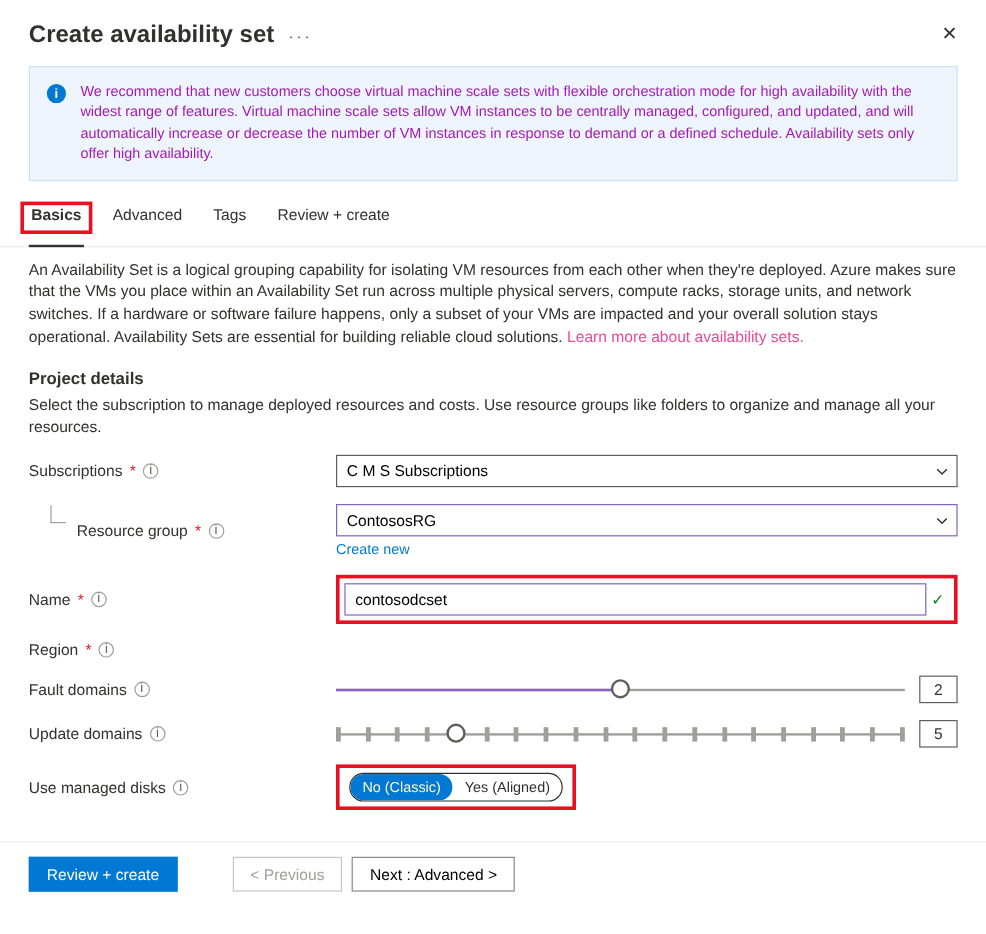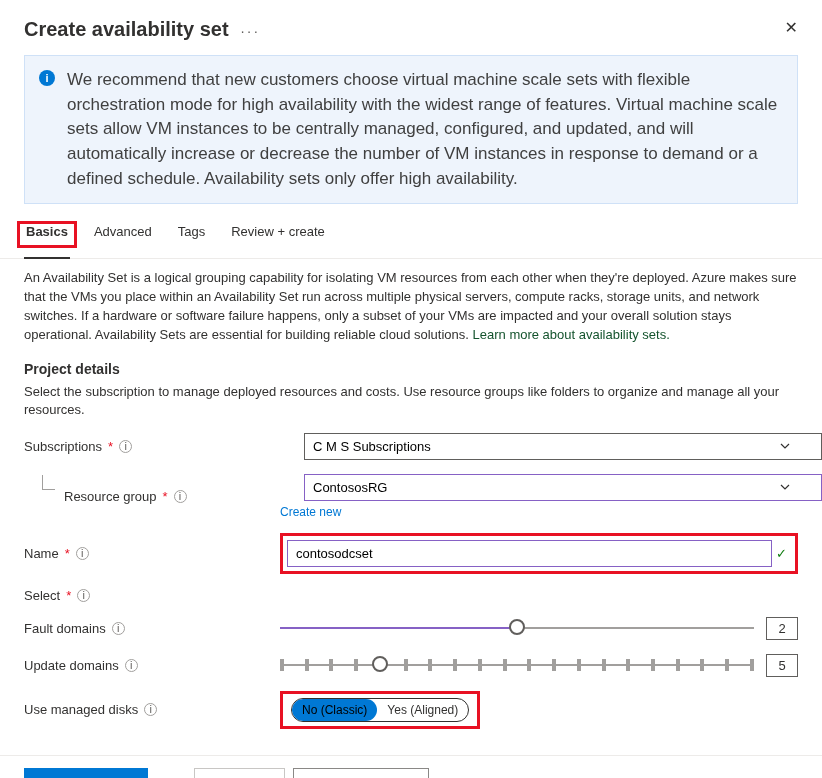--- a/index.html
+++ b/index.html
@@ -21,21 +21,21 @@
     border:1px solid #cfe1f7;
     padding:12px 14px;
     display:flex;
     gap:12px;
     margin-bottom:12px;
   }
   .info-icon {
     flex:0 0 16px;
     margin-top:2px;
   }
-  .info-text { font-size:17px; line-height:1.45; color:#404040; }
+  .info-text { font-size:12px; line-height:1.45; color:#a21caf; }
   .tabs {
     display:flex;
     gap:22px;
     border-bottom:1px solid #edebe9;
     margin:0 -24px 10px -24px;
     padding:0 24px;
   }
   .tab {
     padding:8px 2px 10px 2px;
     font-size:13px;
@@ -47,21 +47,21 @@
     border-bottom:2px solid #323130;
     margin-bottom:-1px;
   }
   .hl-basics {
     display:inline-block;
     border:3px solid #e81123;
     padding:0 6px 6px 6px;
     margin:-4px -9px -1px -9px;
   }
   .desc-text { font-size:13px; line-height:1.45; margin:10px 0 16px 0; }
-  .link { color:#14532d; cursor:pointer; }
+  .link { color:#ec4899; cursor:pointer; }
   .section-title { font-weight:700; font-size:14px; margin:16px 0 6px 0; }
   .section-sub { font-size:13px; line-height:1.4; margin-bottom:14px; }
 
   .form-row { display:flex; align-items:center; margin:14px 0; }
   .form-label { width:256px; font-size:13px; display:flex; align-items:center; gap:6px; }
   .form-label.indent { padding-left:40px; position:relative; }
   .form-label.indent::before {
     content:"";
     position:absolute;
     left:18px; top:-14px;
@@ -75,21 +75,21 @@
   .select, .text-input {
     width:100%;
     border:1px solid #605e5c;
     padding:5px 8px;
     font-size:13px;
     font-family:inherit;
     outline:none;
     background:#fff;
     appearance:none;
   }
-  .select { padding-right:28px;margin-left:24px; }
+  .select { padding-right:28px; }
   .select-wrap { position:relative; }
   .chev { position:absolute; right:8px; top:50%; transform:translateY(-50%); pointer-events:none; }
   .rg-select { border-color:#8661c5; }
   .link-small { color:#0078d4; font-size:12px; cursor:pointer; display:inline-block; margin-top:4px; }
 
   .name-wrap { border:3px solid #e81123; padding:4px; display:flex; }
   .name-input { border:1px solid #8661c5; flex:1; padding:5px 8px; font-size:13px; font-family:inherit; outline:none; }
   .name-check { color:#107c10; align-self:center; margin-left:4px; margin-right:4px; }
 
   .slider-row { display:flex; align-items:center; gap:12px; }
@@ -100,21 +100,21 @@
   .ticks { position:absolute; top:-3px; left:0; right:0; height:12px; display:flex; justify-content:space-between; }
   .ticks span { width:4px; height:12px; background:#a19f9d; }
   .num-box { width:32px; border:1px solid #605e5c; text-align:center; padding:3px 0; font-size:13px; }
 
   .toggle-wrap { border:3px solid #e81123; padding:4px 8px; display:inline-block; }
   .toggle-pill {
     display:inline-flex; border:1px solid #323130; border-radius:14px; overflow:hidden;
     font-size:12px;
   }
   .toggle-opt { padding:4px 10px; cursor:pointer; }
-  .toggle-opt.sel { background:#0078d4; color:#000000; border-radius:14px; }
+  .toggle-opt.sel { background:#0078d4; color:#fef9c3; border-radius:14px; }
 
   .footer {
     margin-top:26px;
     border-top:1px solid #edebe9;
     padding:12px 24px 16px 24px;
     display:flex;
     gap:46px;
   }
   .btn { font-size:13px; font-family:inherit; padding:6px 14px; border:1px solid #8a8886; background:#fff; cursor:pointer; }
   .btn.primary { background:#0078d4; color:#fff; border:1px solid #0078d4; }
@@ -204,21 +204,21 @@
     <div class="field-col">
       <div class="name-wrap">
         <input class="name-input" value="contosodcset" style="">
         <span class="name-check">✓</span>
       </div>
     </div>
   </div>
 
   <div class="form-row">
     <div class="form-label">
-      <span>Select</span>
+      <span>Region</span>
         <span class="req">*</span>
       <span class="info-glyph">i</span>
     </div>
   </div>
 
   <div class="form-row">
     <div class="form-label">
       <span>Fault domains</span>
       <span class="info-glyph">i</span>
     </div>

